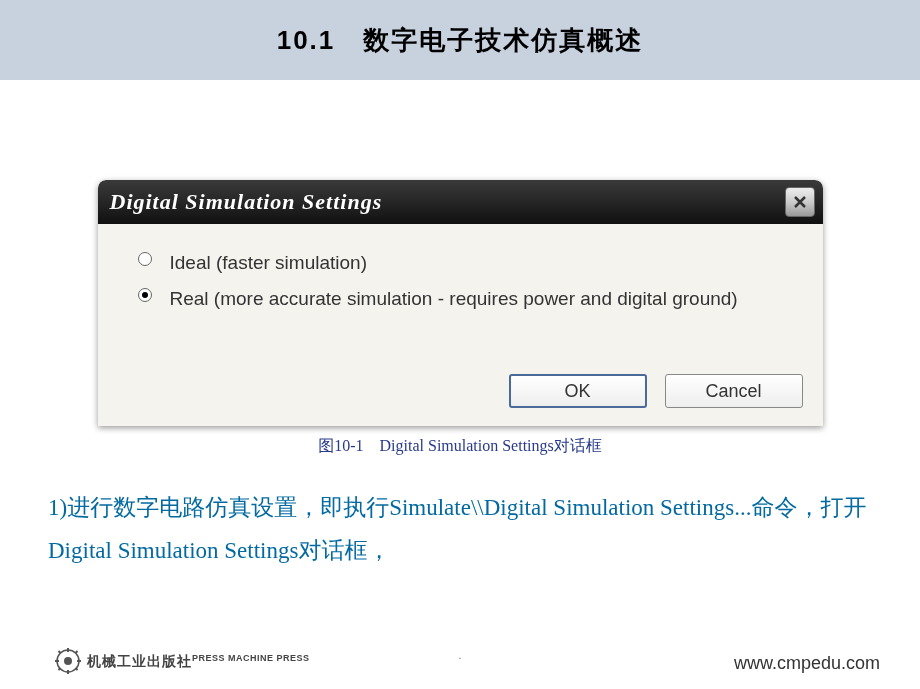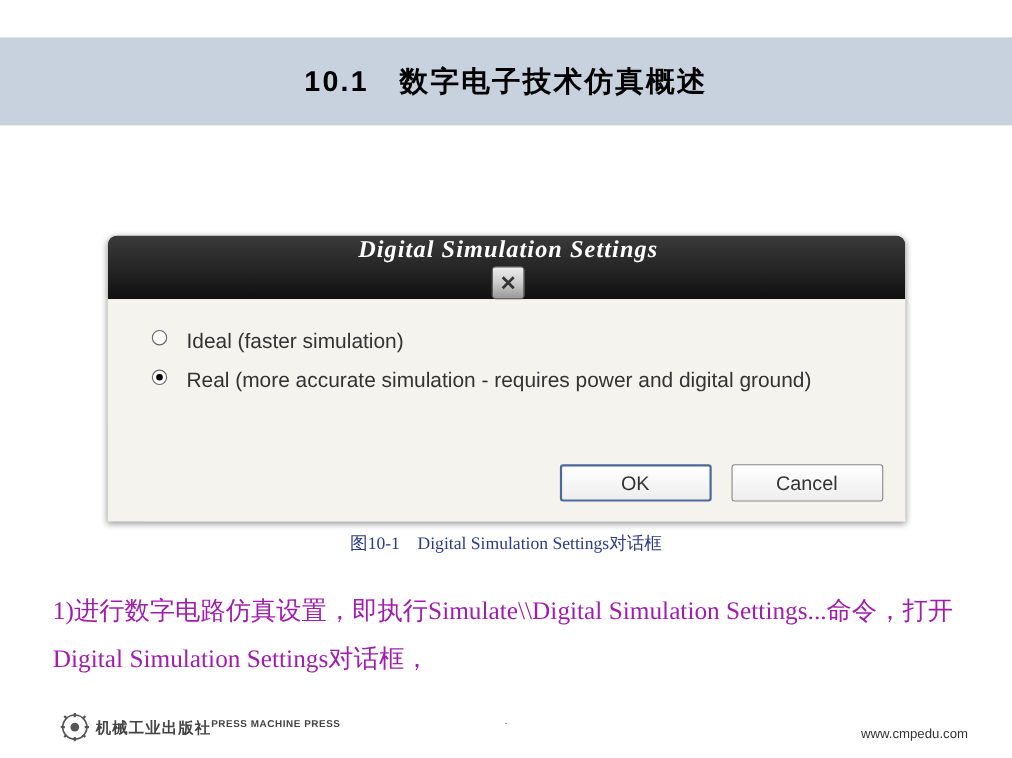--- a/index.html
+++ b/index.html
@@ -15,21 +15,20 @@
       overflow: hidden;
       position: relative;
     }
     .header-bar {
       width: 100%;
       height: 80px;
       background: #c8d2de;
       display: flex;
       align-items: center;
       justify-content: center;
-      margin-top: 34px;
     }
     .page-title {
       font-size: 26px;
       font-weight: bold;
       color: #000;
       letter-spacing: 2px;
     }
     .content-area {
       padding: 0 40px;
       padding-top: 100px;
@@ -37,27 +36,26 @@
     .dialog-container {
       width: 725px;
       margin: 0 auto;
       background: #f5f3ee;
       border-radius: 8px 8px 0 0;
       box-shadow: 0 2px 6px rgba(0,0,0,0.4);
       overflow: hidden;
     }
     .dialog-titlebar {
       background: linear-gradient(180deg, #3a3a3a 0%, #2a2a2a 40%, #101010 100%);
-      height: 58px;
+      height: 44px;
       display: flex;
       align-items: center;
       justify-content: space-between;
       padding: 0 8px 0 12px;
       border-radius: 8px 8px 0 0;
-      flex-direction: column;
     }
     .dialog-title {
       color: #fff;
       font-family: "Times New Roman", serif;
       font-weight: bold;
       font-style: italic;
       font-size: 22px;
       letter-spacing: 1px;
     }
     .close-btn {
@@ -131,21 +129,21 @@
     .figure-caption {
       text-align: center;
       margin-top: 10px;
       font-size: 16px;
       color: #2a3a8a;
       font-family: "SimSun", serif;
     }
     .body-text {
       margin-top: 30px;
       font-size: 23px;
-      color: #a21caf;
+      color: #0369a1;
       line-height: 1.85;
       padding: 0 8px;
       font-family: "SimSun", "Microsoft YaHei", serif;
     }
     .footer-row {
       position: absolute;
       bottom: 15px;
       left: 0;
       width: 100%;
       display: flex;
@@ -173,21 +171,21 @@
       color: #444;
       letter-spacing: 1px;
     }
     .pub-en {
       font-size: 9px;
       font-weight: bold;
       color: #444;
       letter-spacing: 0.5px;
     }
     .footer-url {
-      font-size: 12px;
+      font-size: 18px;
       color: #333;
       font-family: Arial, sans-serif;
     }
     .center-dot {
       position: absolute;
       bottom: 28px;
       left: 50%;
       transform: translateX(-50%);
       font-size: 10px;
       color: #666;

